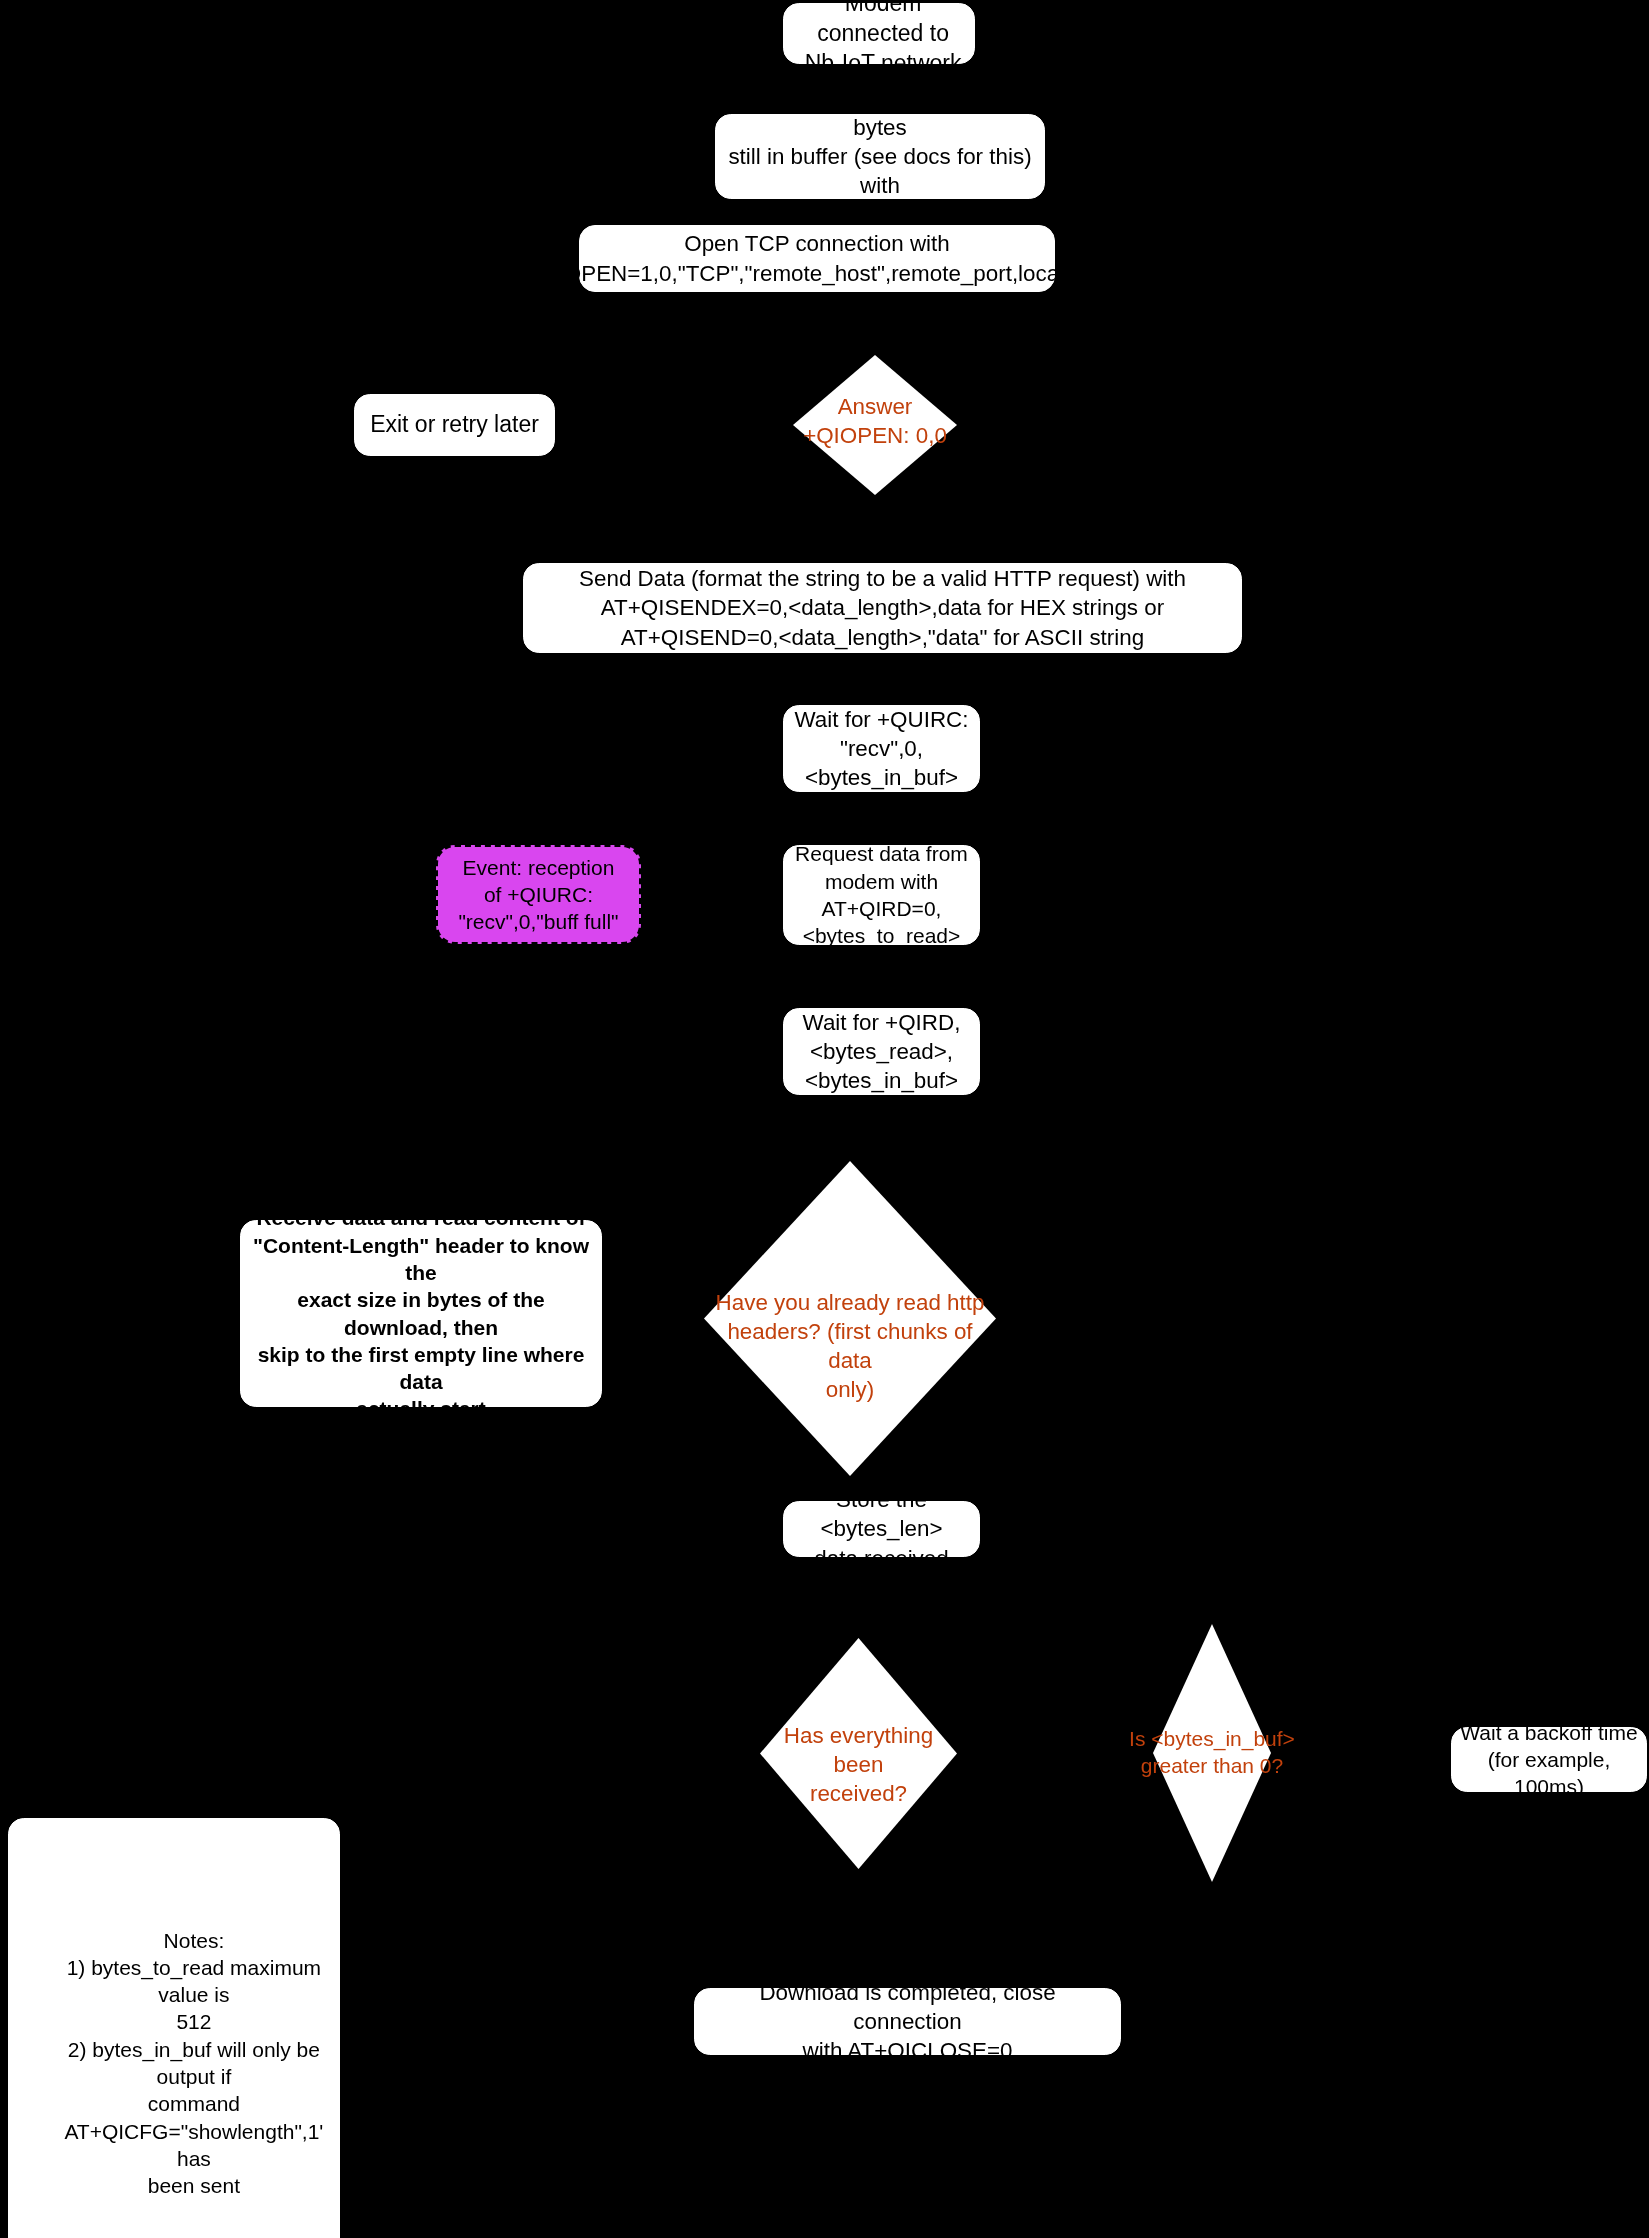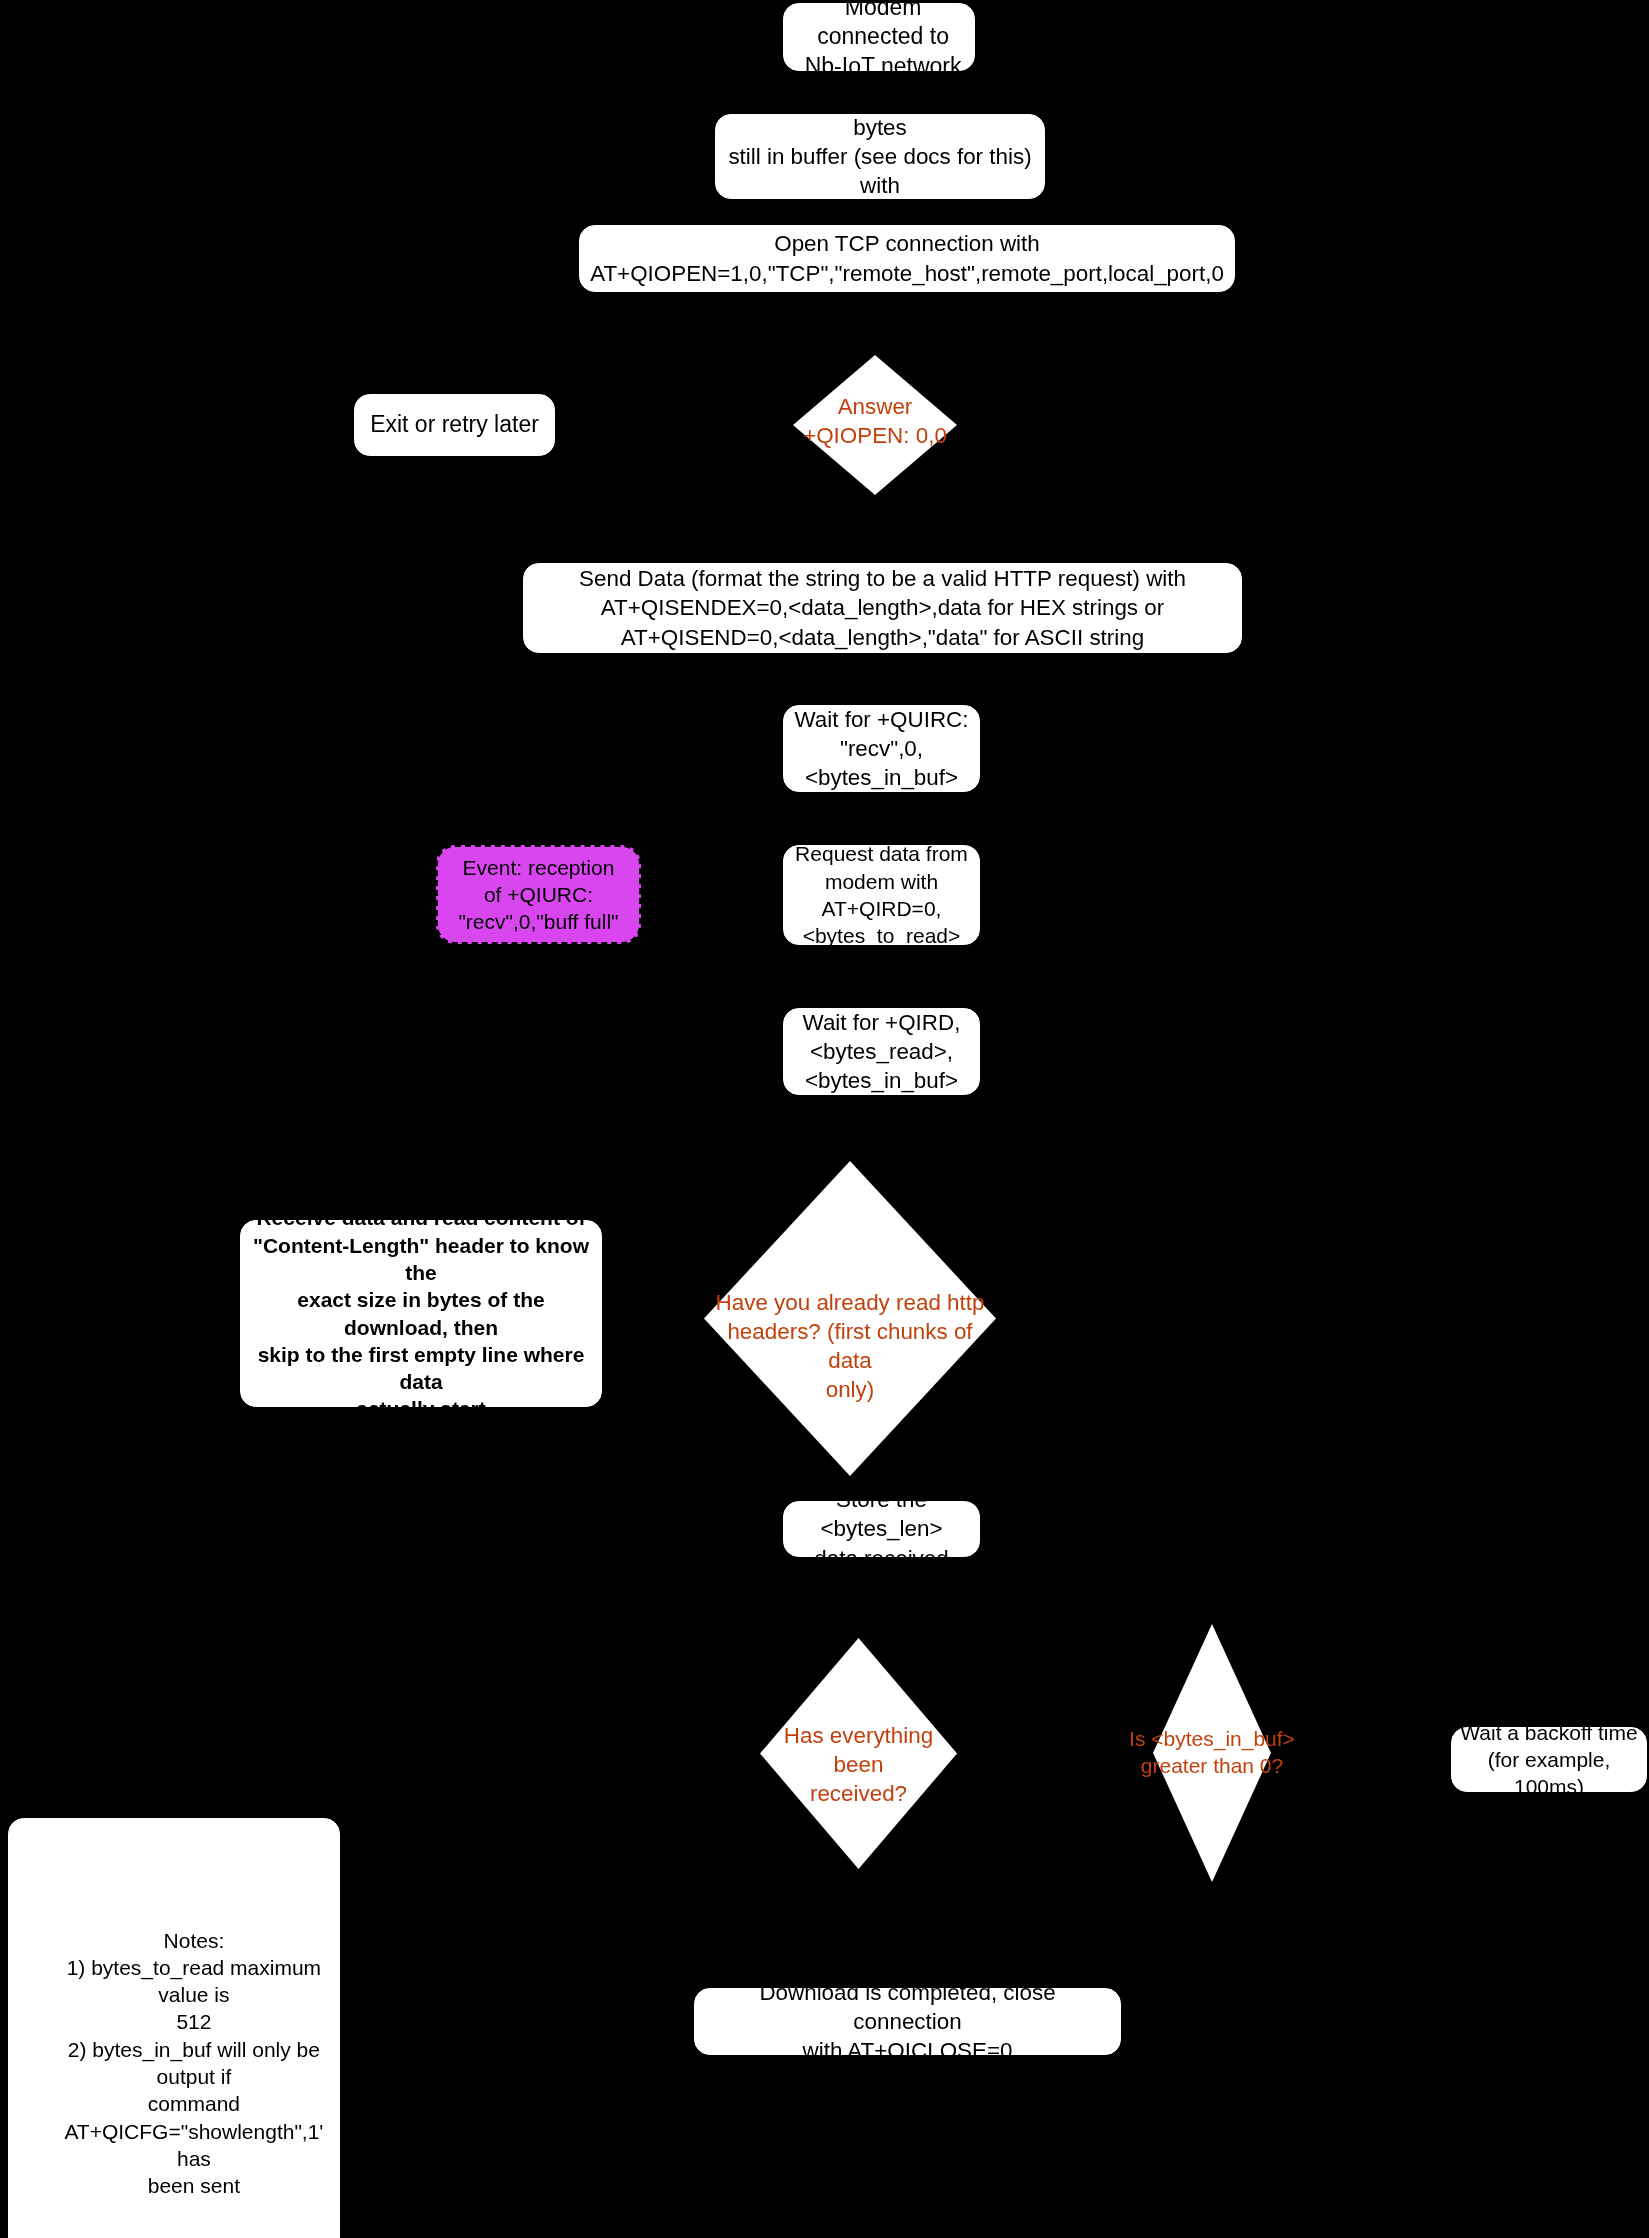--- a/index.html
+++ b/index.html
@@ -63,28 +63,28 @@
   }
   .fs-38 { font-size: 21px; }
   .fs-40 { font-size: 22.4px; }
   .fs-41 { font-size: 23px; }
 </style>
 </head>
 <body>
 
 <div id="canvas">
 
-  <div class="node fs-41" style="left:783px; top:3.4px; width:192px; height:68px;padding-left:16px;">Modem connected to
+  <div class="node fs-41" style="left:783px; top:3.4px; width:192px; height:61px;padding-left:16px;">Modem connected to
 Nb-IoT network</div>
 
   <div class="node fs-40" style="left:715px; top:114px; width:330px; height:85px;">Optional: activate display of bytes
 still in buffer (see docs for this)
 with AT+QICFG="showlength",1'</div>
 
-  <div class="node fs-40" style="left:579px; top:225px; width:656px; height:67px;">Open TCP connection with
+  <div class="node fs-40" style="left:579px; top:225px; width:476px; height:67px;border-radius:16px;">Open TCP connection with
 AT+QIOPEN=1,0,"TCP","remote_host",remote_port,local_port,0</div>
 
   <div class="node fs-41" style="left:354px; top:394px; width:201px; height:62px;">Exit or retry later</div>
 
   <div class="diamond" style="left:793px; top:355px; width:164px; height:140px;">
     <div class="shape"></div>
     <div class="dtext fs-40" style="top:37px;">Answer
 +QIOPEN: 0,0</div>
   </div>
 

